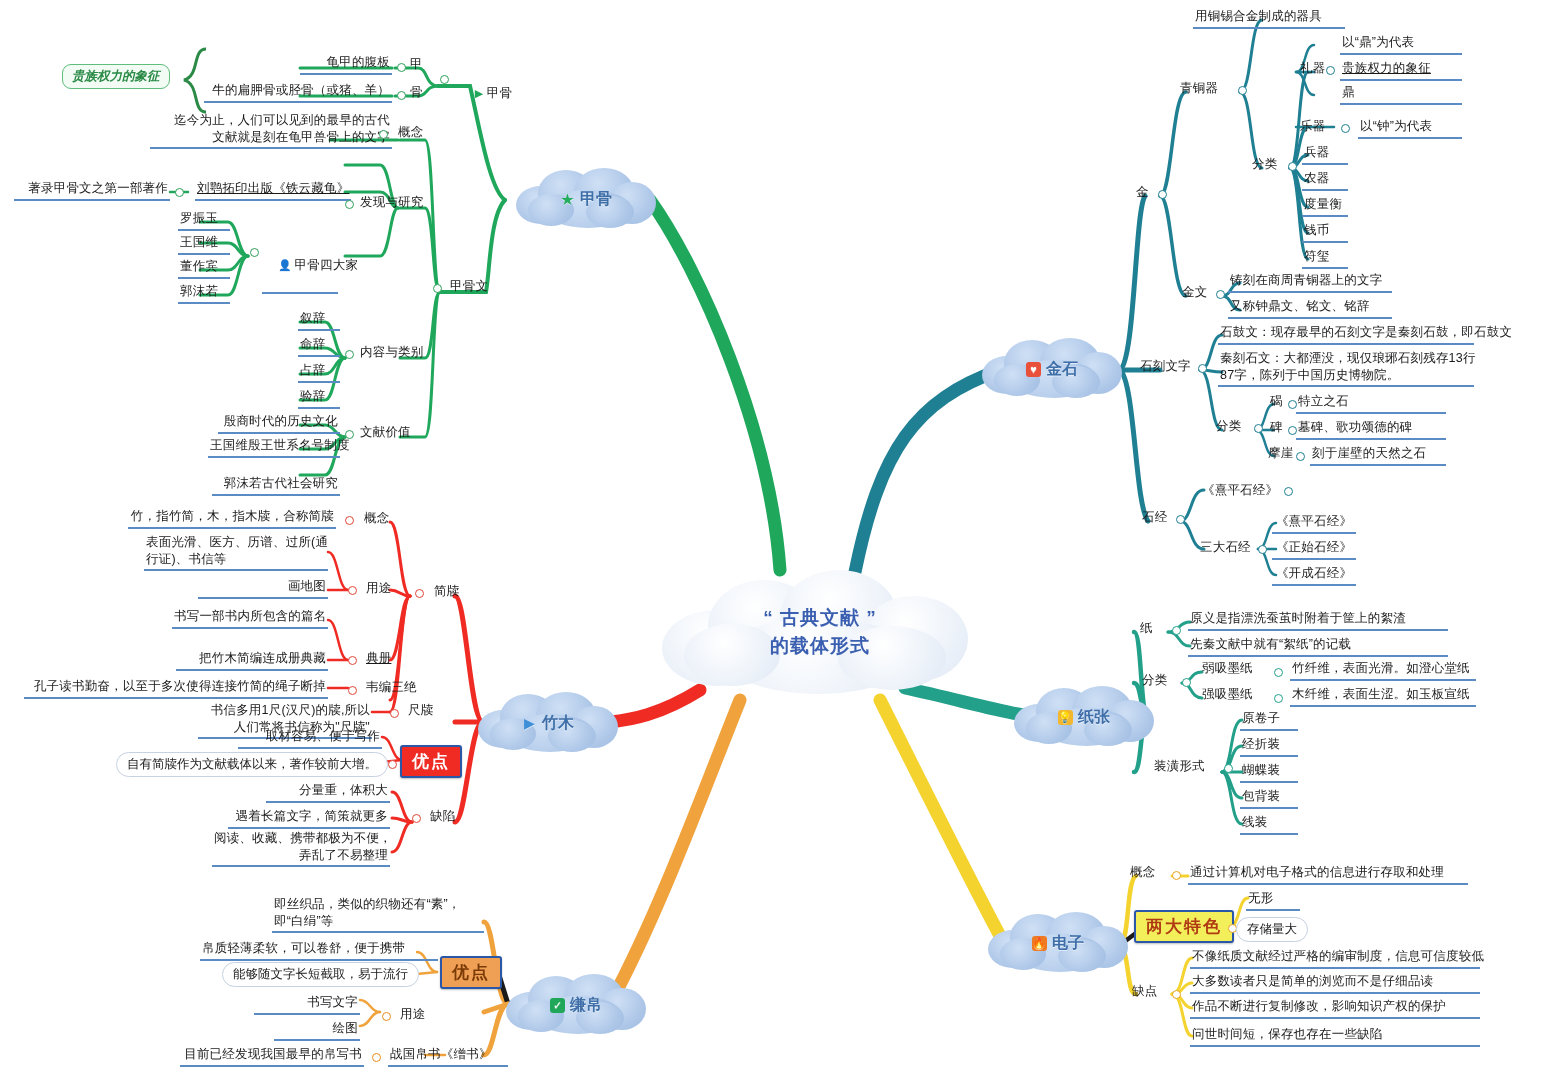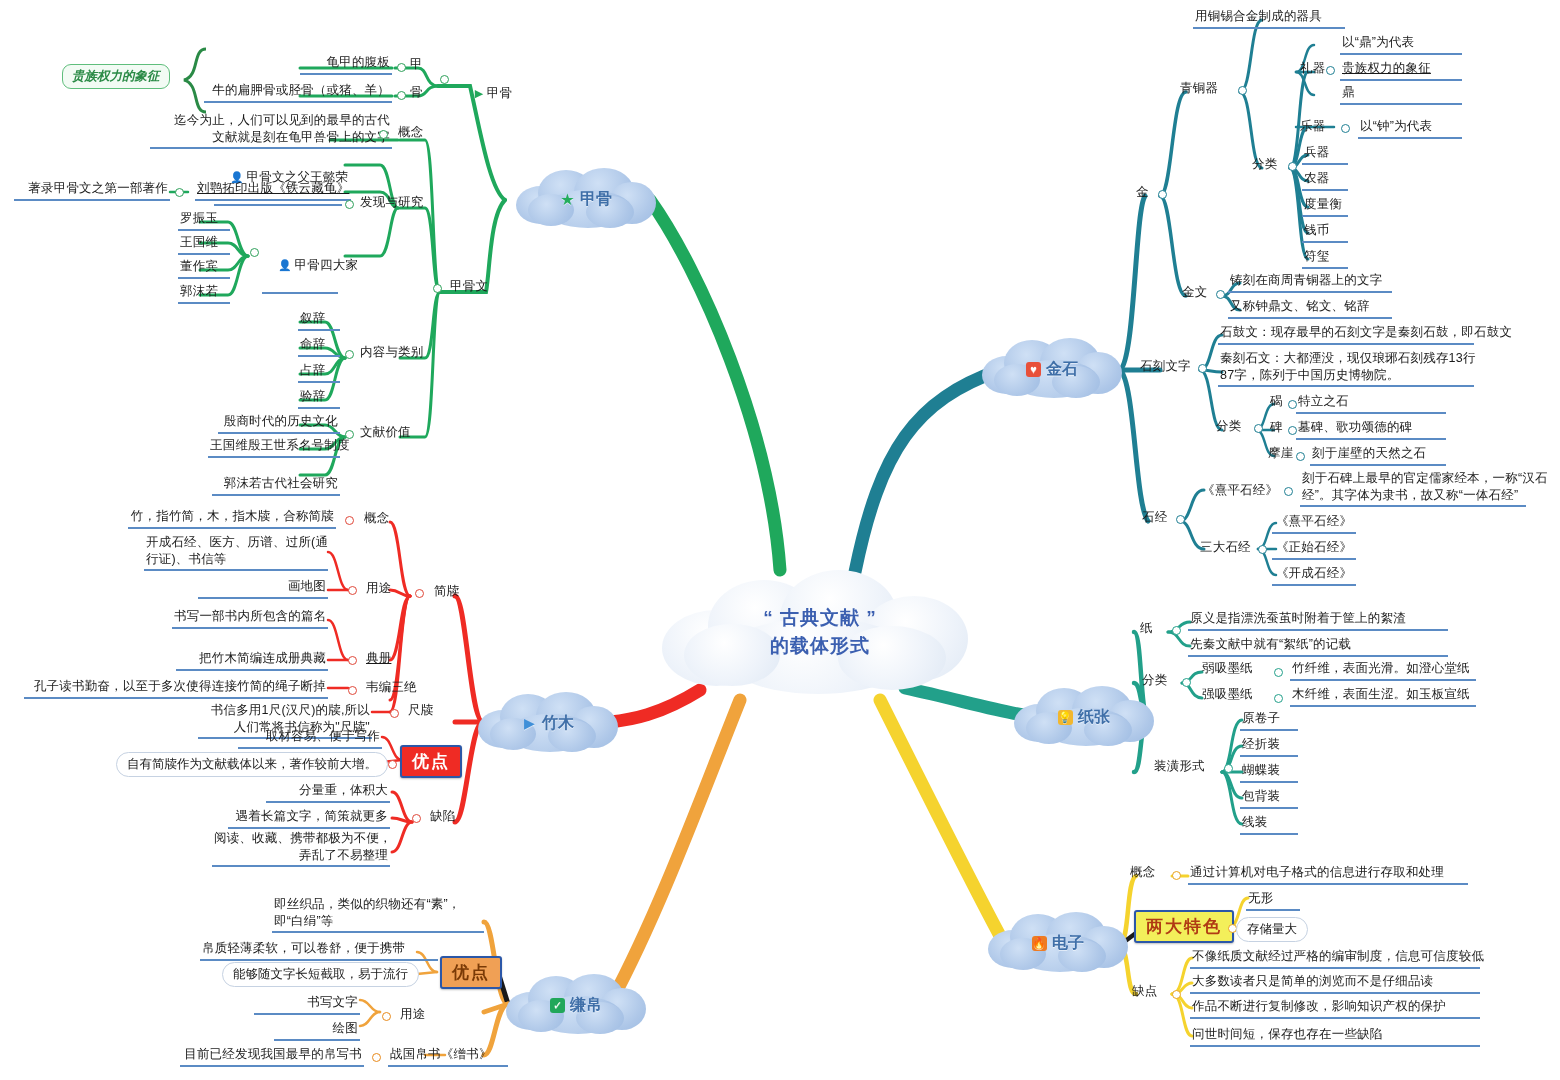--- a/index.html
+++ b/index.html
@@ -450,23 +450,20 @@
   <div class="dot g" style="left:440px; top:75px;"></div>
   <div class="node noline" style="left:455px; top:68px; color:#1a1a1a;">
     <span class="emo emo-play" style="font-size:11px; color:#21a75a;">▶</span><span>甲骨</span>
   </div>
 
   <div class="node ul right" style="left:150px; top:112px; width:242px;">迄今为止，人们可以见到的最早的古代
 文献就是刻在龟甲兽骨上的文字</div>
   <div class="dot g" style="left:379px; top:130px;"></div>
   <div class="node noline" style="left:396px; top:124px;">概念</div>
 
-  <div class="node ul right" style="left:214px; top:152px; width:128px;">
-    <span class="person">👤</span><span>甲骨文之父王懿荣</span>
-  </div>
 
   <div class="node ul right" style="left:14px; top:180px; width:156px;">著录甲骨文之第一部著作</div>
   <div class="dot g" style="left:175px; top:188px;"></div>
   <div class="node ul" style="left:195px; top:180px; width:156px;text-decoration:underline;">刘鹗拓印出版《铁云藏龟》</div>
 
   <div class="node ul" style="left:178px; top:210px; width:52px;">罗振玉</div>
   <div class="node ul" style="left:178px; top:234px; width:52px;">王国维</div>
   <div class="node ul" style="left:178px; top:258px; width:52px;">董作宾</div>
   <div class="node ul" style="left:178px; top:283px; width:52px;">郭沫若</div>
   <div class="dot g" style="left:250px; top:248px;"></div>
@@ -539,22 +536,20 @@
   <div class="node ul" style="left:1310px; top:445px; width:136px;">刻于崖壁的天然之石</div>
   <div class="dot t" style="left:1296px; top:452px;"></div>
   <div class="node noline" style="left:1266px; top:445px;">摩崖</div>
 
   <div class="dot t" style="left:1254px; top:424px;"></div>
   <div class="node noline" style="left:1214px; top:418px;">分类</div>
 
   <div class="dot t" style="left:1198px; top:364px;"></div>
   <div class="node noline" style="left:1138px; top:358px;">石刻文字</div>
 
-  <div class="node ul" style="left:1300px; top:470px; width:226px;">刻于石碑上最早的官定儒家经本，一称“汉石
-经”。其字体为隶书，故又称“一体石经”</div>
   <div class="dot t" style="left:1284px; top:487px;"></div>
   <div class="node noline" style="left:1200px; top:482px;">《熹平石经》</div>
 
   <div class="node ul center" style="left:1272px; top:513px; width:84px;">《熹平石经》</div>
   <div class="node ul center" style="left:1272px; top:539px; width:84px;">《正始石经》</div>
   <div class="node ul center" style="left:1272px; top:565px; width:84px;">《开成石经》</div>
   <div class="dot t" style="left:1258px; top:545px;"></div>
   <div class="node noline" style="left:1198px; top:539px;">三大石经</div>
 
   <div class="dot t" style="left:1176px; top:515px;"></div>
@@ -597,21 +592,21 @@
   <div class="node ul" style="left:1190px; top:973px; width:290px;">大多数读者只是简单的浏览而不是仔细品读</div>
   <div class="node ul" style="left:1190px; top:998px; width:290px;">作品不断进行复制修改，影响知识产权的保护</div>
   <div class="node ul" style="left:1190px; top:1026px; width:290px;">问世时间短，保存也存在一些缺陷</div>
   <div class="dot y" style="left:1172px; top:990px;"></div>
   <div class="node noline" style="left:1130px; top:983px;">缺点</div>
 
   <div class="node ul right" style="left:128px; top:508px; width:208px;">竹，指竹简，木，指木牍，合称简牍</div>
   <div class="dot r" style="left:345px; top:516px;"></div>
   <div class="node noline" style="left:362px; top:510px;">概念</div>
 
-  <div class="node ul" style="left:144px; top:534px; width:184px;">开成石经、医方、历谱、过所(通
+  <div class="node ul" style="left:144px; top:534px; width:184px;">表面光滑、医方、历谱、过所(通
 行证)、书信等</div>
   <div class="node ul right" style="left:198px; top:578px; width:130px;">画地图</div>
   <div class="dot r" style="left:348px; top:586px;"></div>
   <div class="node noline" style="left:364px; top:580px;">用途</div>
 
   <div class="node ul right" style="left:172px; top:608px; width:156px;">书写一部书内所包含的篇名</div>
   <div class="node ul right" style="left:176px; top:650px; width:152px;">把竹木简编连成册典藏</div>
   <div class="dot r" style="left:348px; top:656px;"></div>
   <div class="node noline" style="left:364px; top:650px;text-decoration:underline;">典册</div>
 

